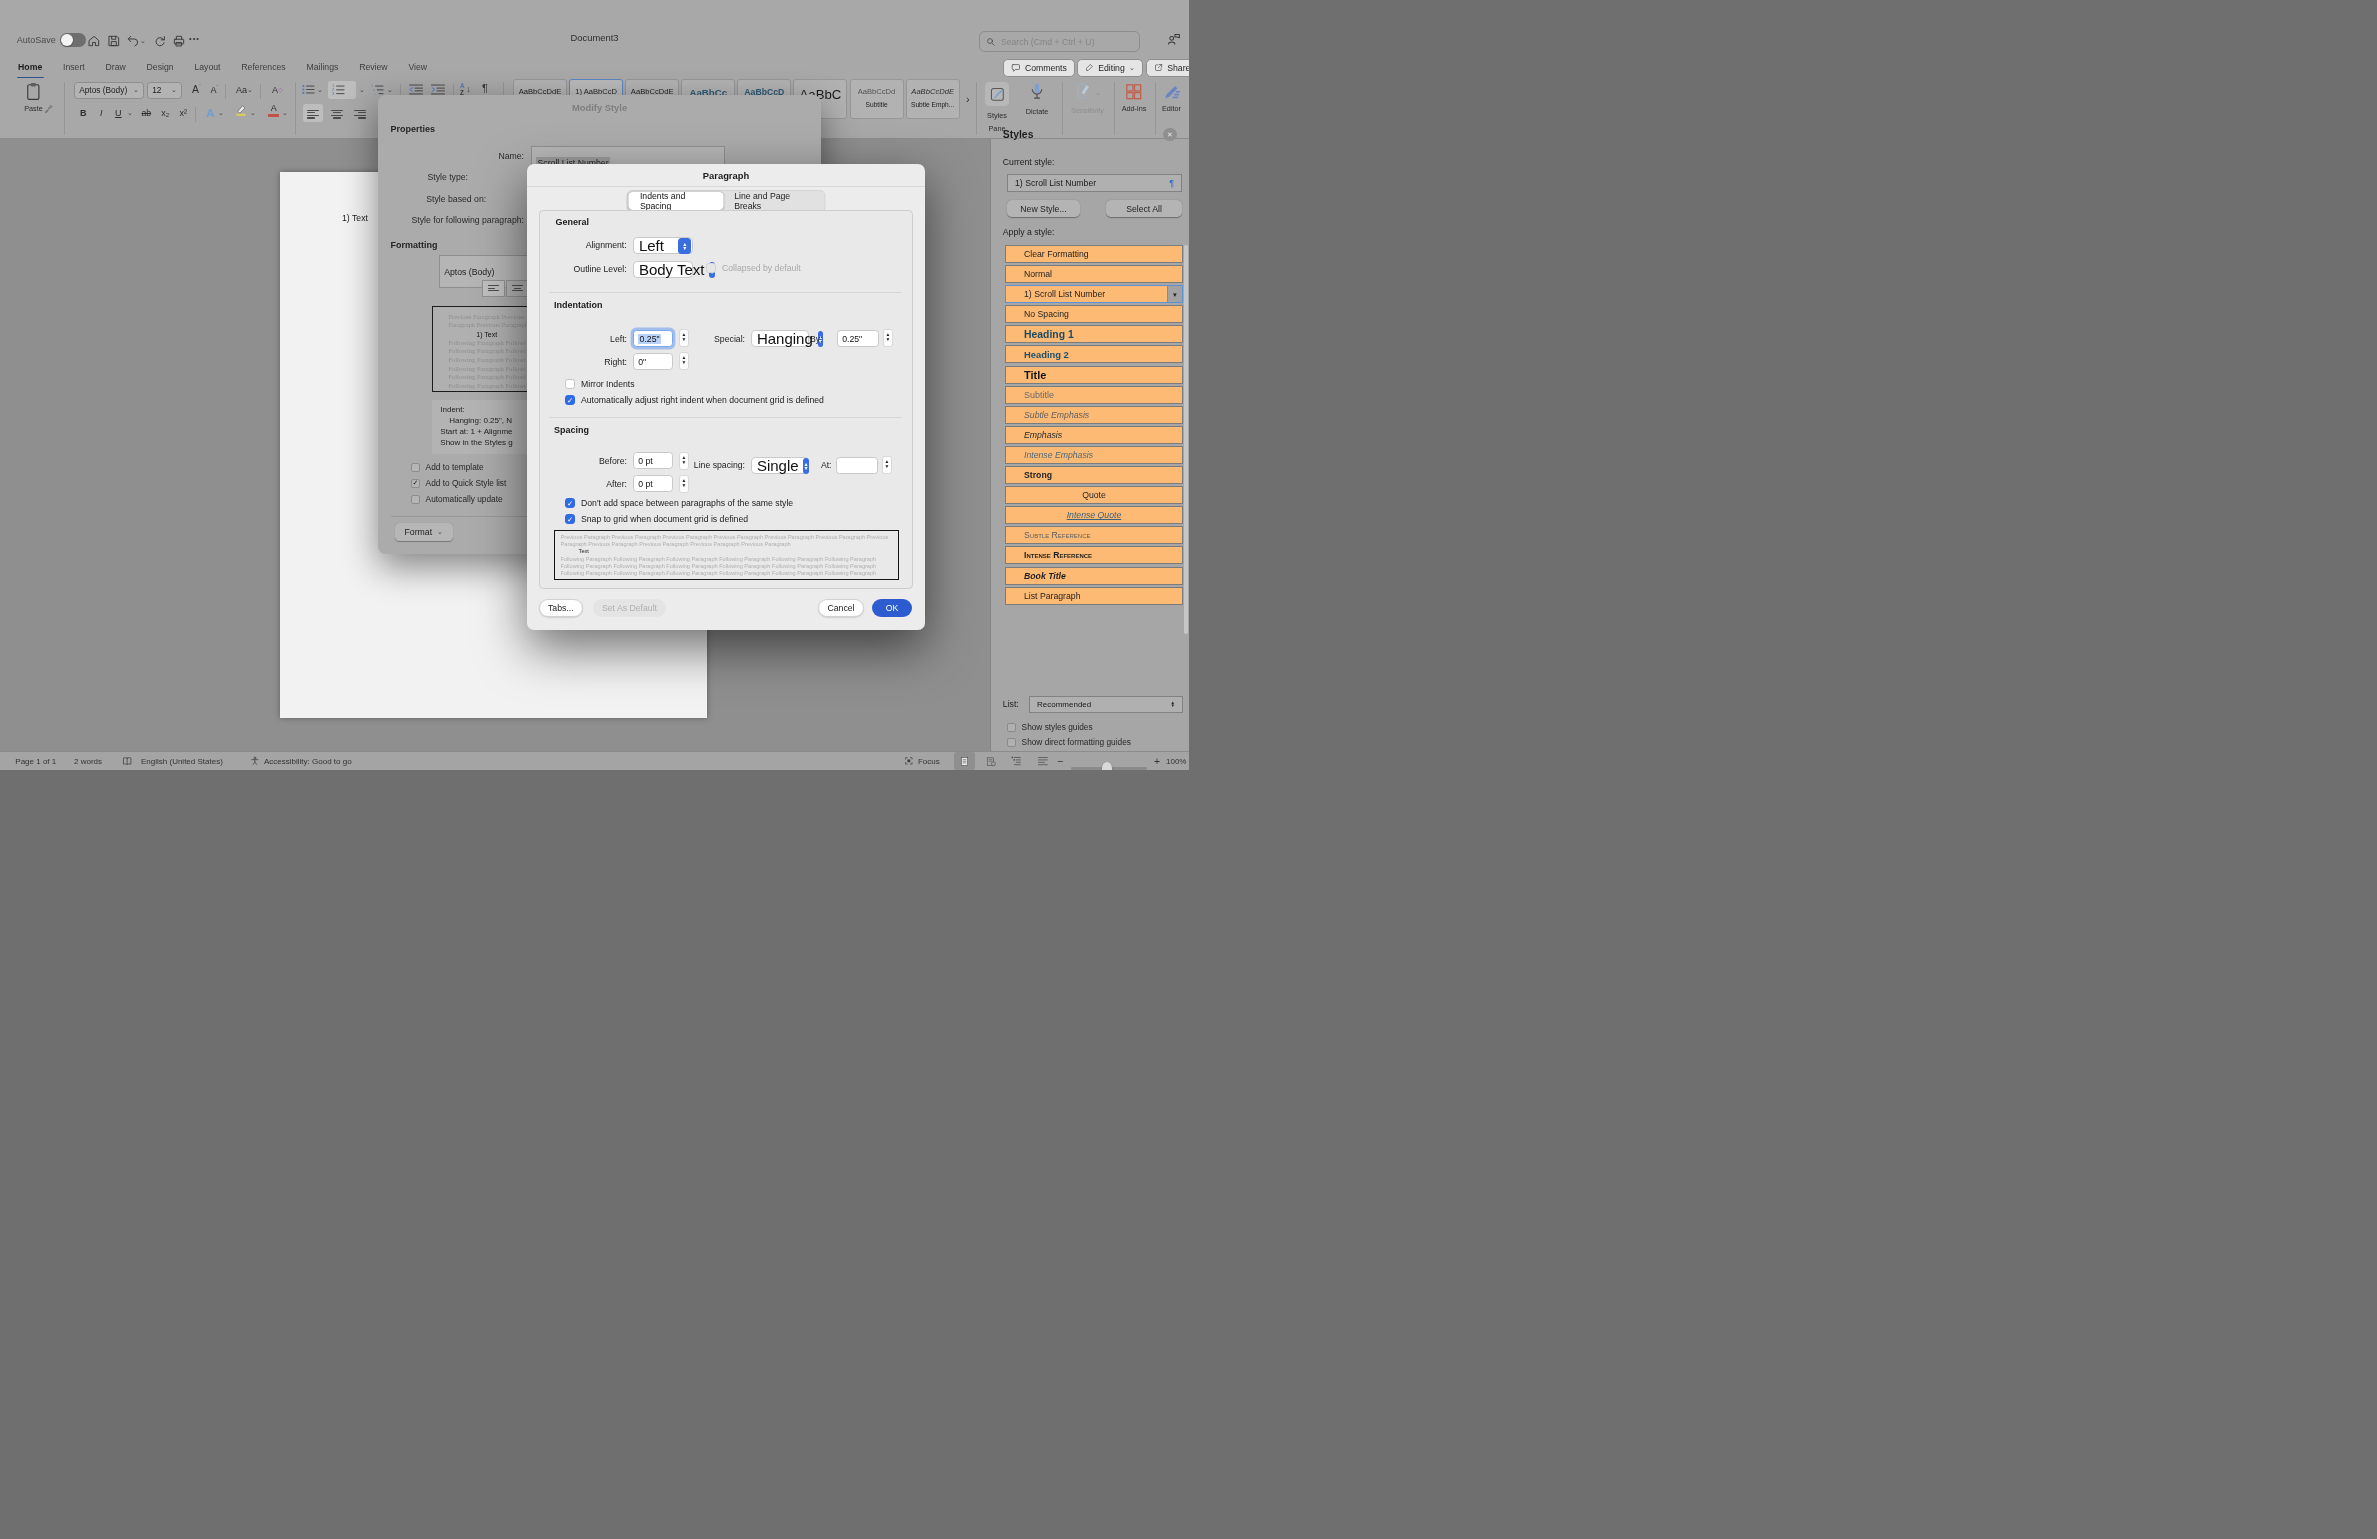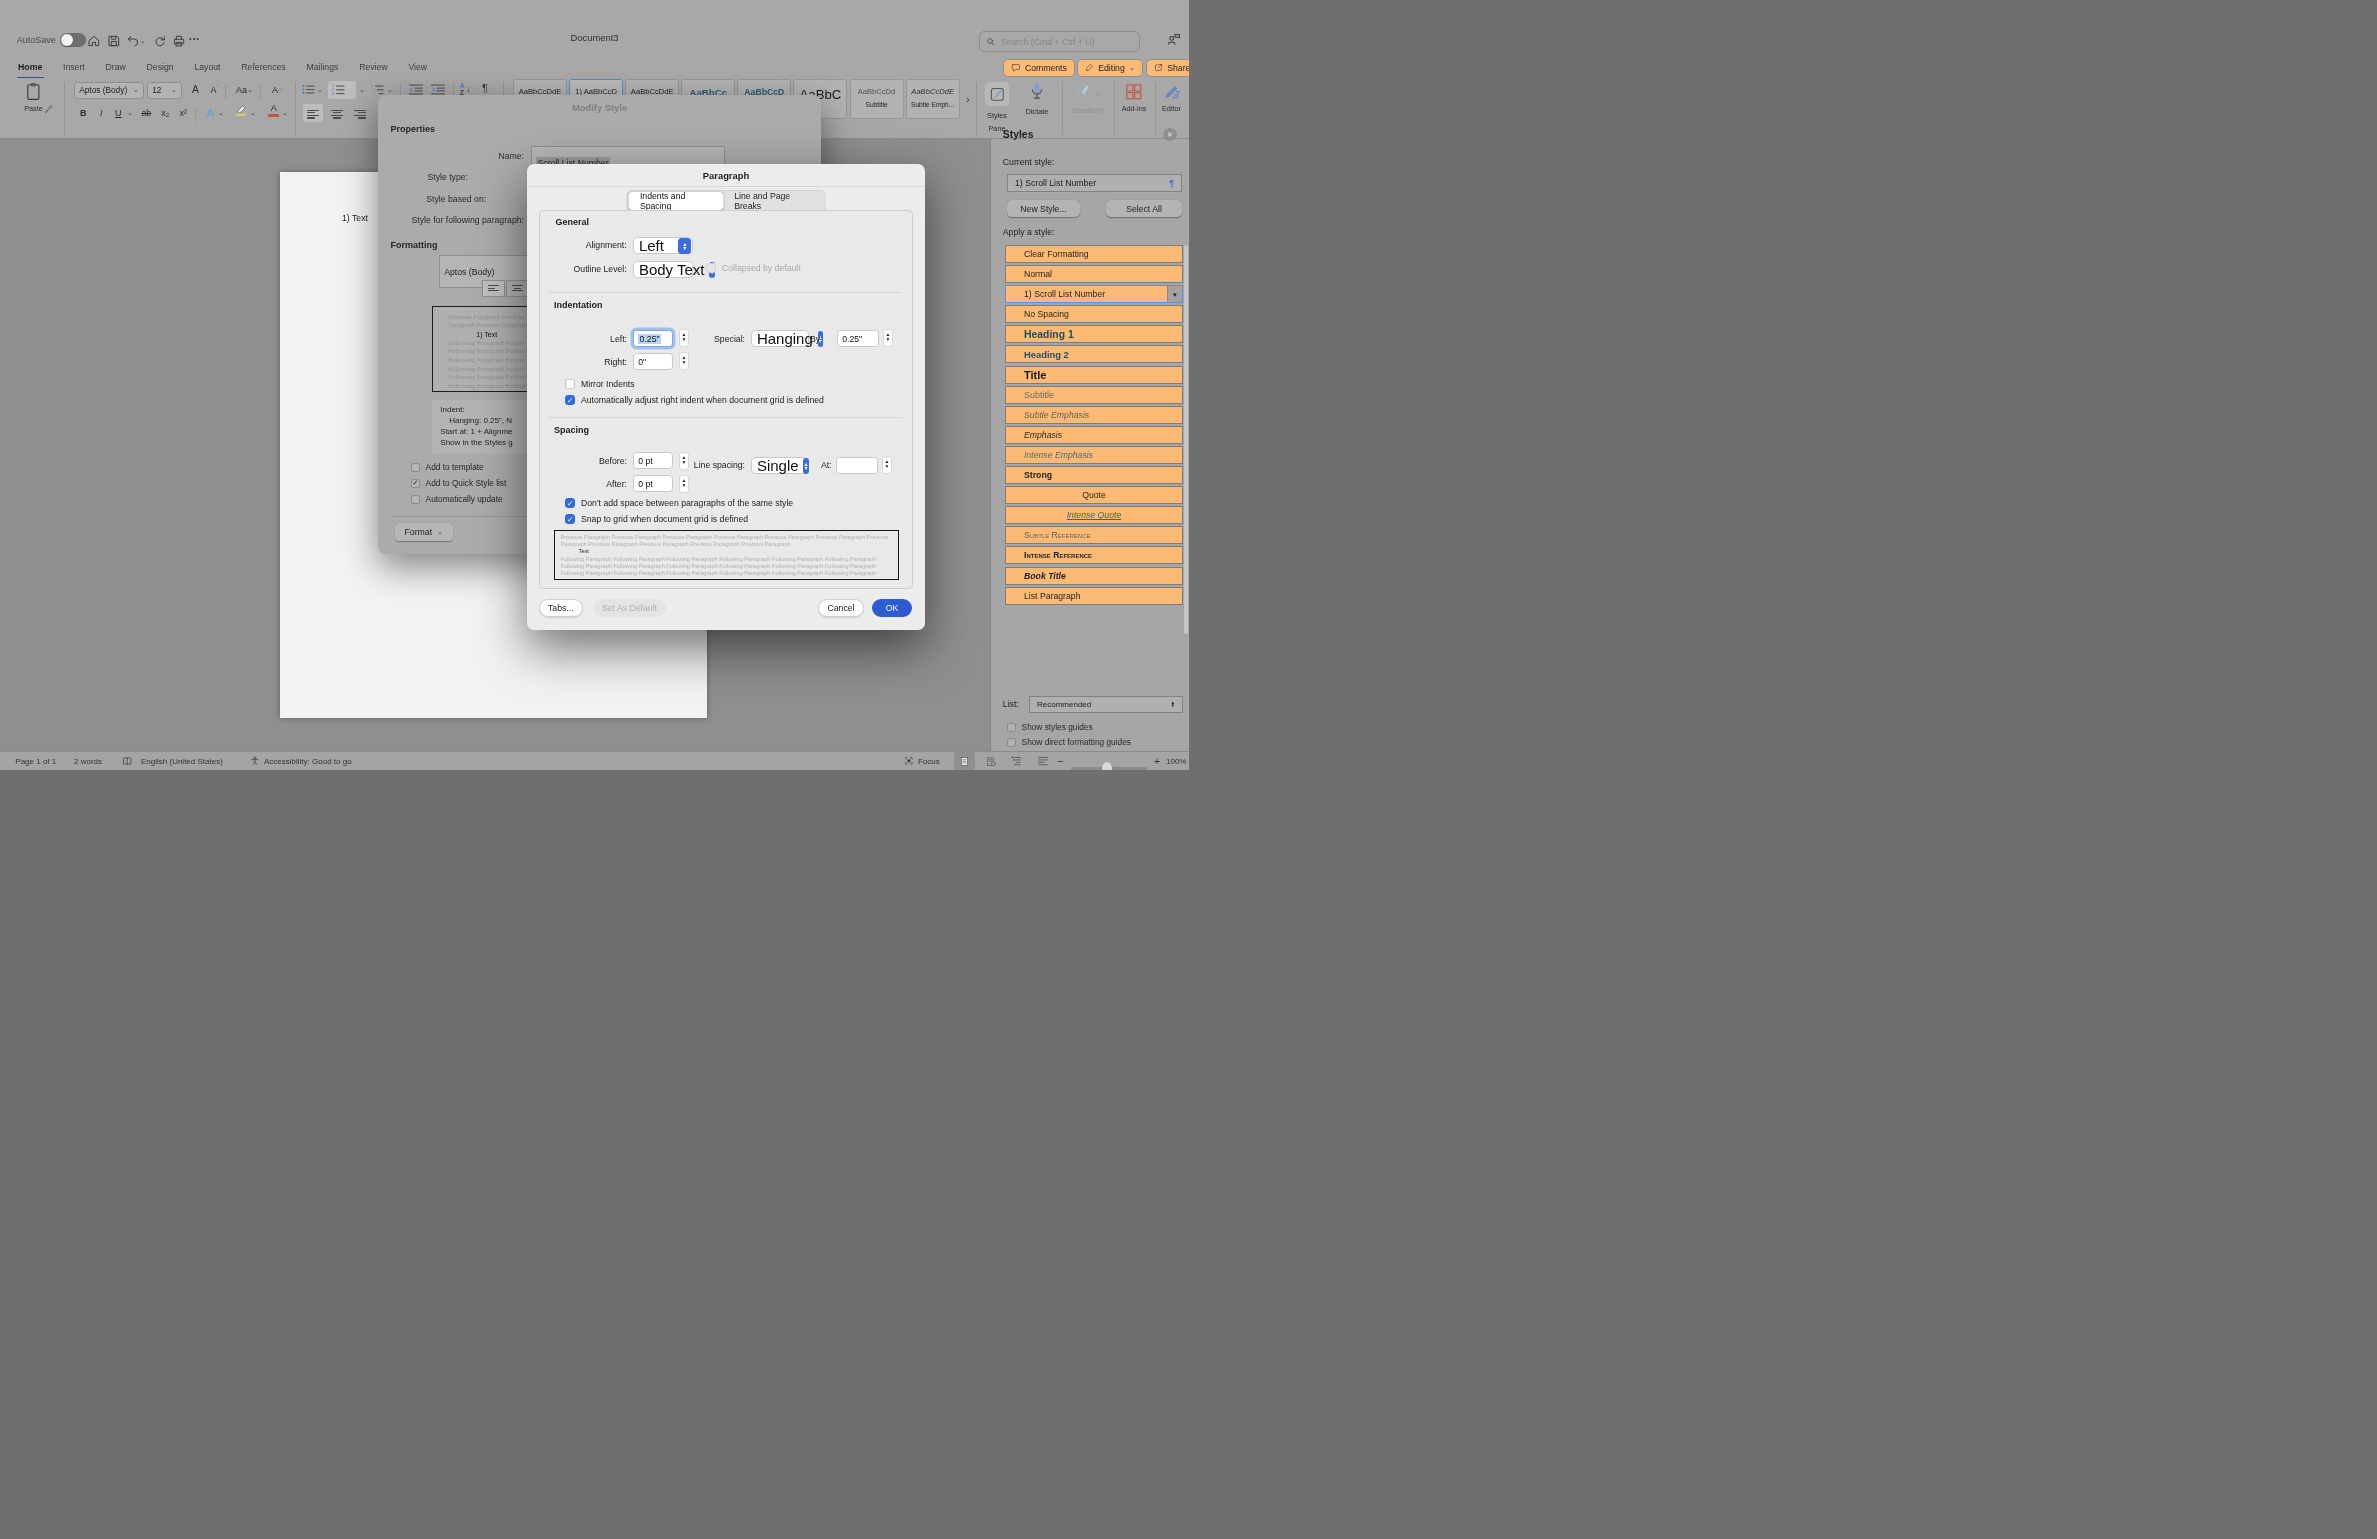--- a/index.html
+++ b/index.html
@@ -17,21 +17,21 @@
   .toggle{width:26.4px;height:14px;border-radius:7px;background:#6e6e6e;position:relative;}
   .toggle .knob{position:absolute;left:0.7px;top:0.7px;width:12.5px;height:12.5px;border-radius:50%;background:#f3f3f3;box-shadow:0 0.7px 1.4px rgba(0,0,0,.4);}
   .tb-ic{width:15.3px;height:15.3px;display:flex;align-items:center;justify-content:center;color:#383838;}
   svg.s{stroke:#383838;fill:none;stroke-width:1.6;stroke-linecap:round;stroke-linejoin:round;}
   .doc-title{font-size:9.4px;color:#2e2e2e;}
   .searchbox{display:flex;align-items:center;gap:4.9px;width:161px;height:21px;border:0.7px solid #8d8d8d;border-radius:5.6px;padding:0 6.3px;color:#858585;font-size:8.7px;}
 
   .rtab{font-size:8.7px;color:#3e3e3e;padding:2.8px 1.4px;position:relative;}
   .rtab.active{color:#1c1c1c;font-weight:700;}
   .rtab.active::after{content:"";position:absolute;left:0;right:0;bottom:-4.2px;height:2.4px;border-radius:1.4px;background:#2d5586;}
-  .chip{display:flex;align-items:center;gap:4.2px;height:18px;padding:0 7px;border:0.7px solid #8f8f8f;border-radius:4.9px;font-size:8.7px;color:#1f1f1f;background:#fdba74;}
+  .chip{display:flex;align-items:center;gap:4.2px;height:18px;padding:0 7px;border:0.7px solid #8f8f8f;border-radius:4.9px;font-size:8.7px;color:#1f1f1f;background:#e5e5e5;}
 
   
   .rbox{background:#b3b3b3;border:0.7px solid #8e8e8e;border-radius:3.5px;display:flex;align-items:center;font-size:8.3px;color:#1c1c1c;padding:0 4.2px;height:17.4px;}
   .chev{font-size:7px;color:#444;}
   .fmt{font-size:9px;color:#2e2e2e;display:flex;align-items:center;justify-content:center;width:16.7px;height:16.7px;}
   .sel{background:#bdbdbd;border-radius:2.8px;}
   .vdiv{position:absolute;width:0.7px;background:#969696;}
   .lines i{display:block;height:1.1px;background:#4c4c4c;margin:1.5px 0;border-radius:0.7px;}
   .galcard{width:54px;height:40px;background:#b2b2b2;border:0.7px solid #979797;border-radius:2.8px;display:flex;flex-direction:column;align-items:center;justify-content:flex-start;padding-top:7px;gap:4.2px;}
   .galcard.selected{border:1.4px solid #5b86c4;background:#b9b9b9;}

